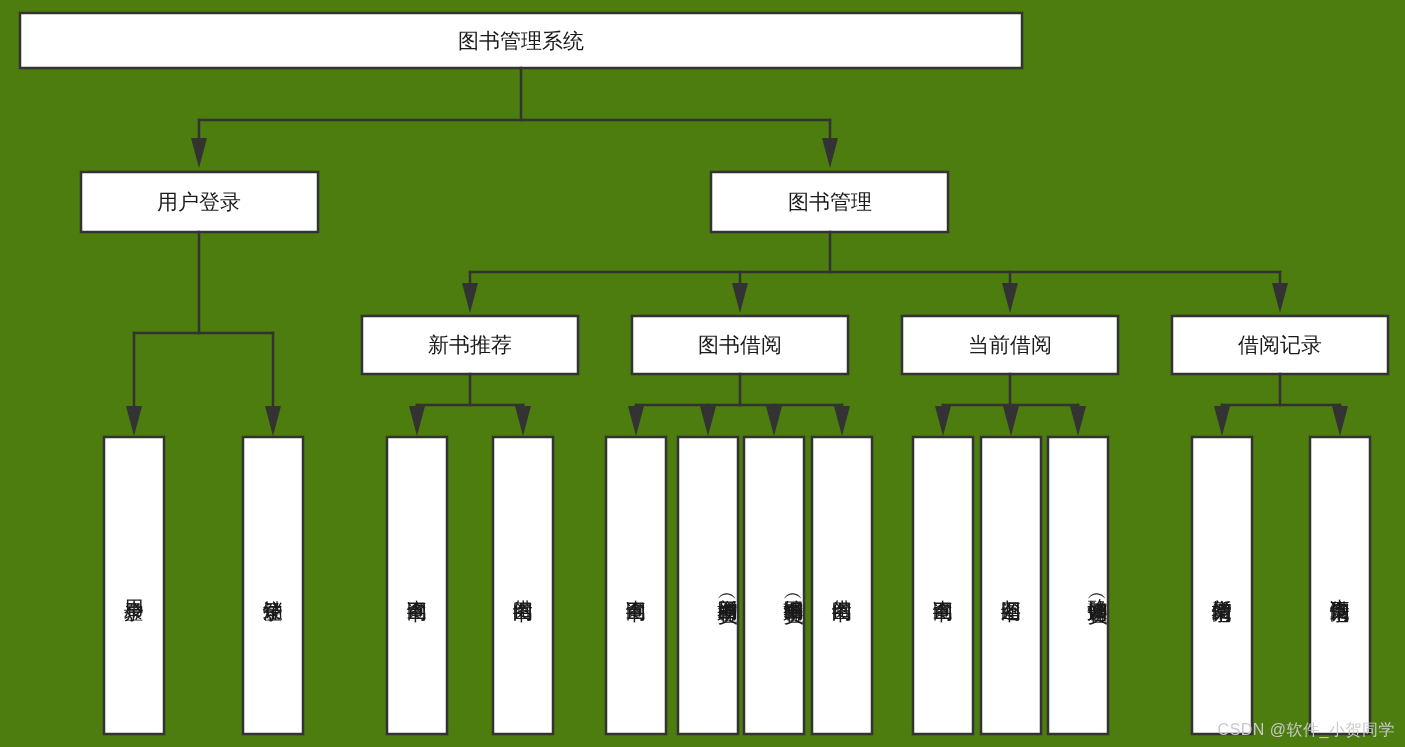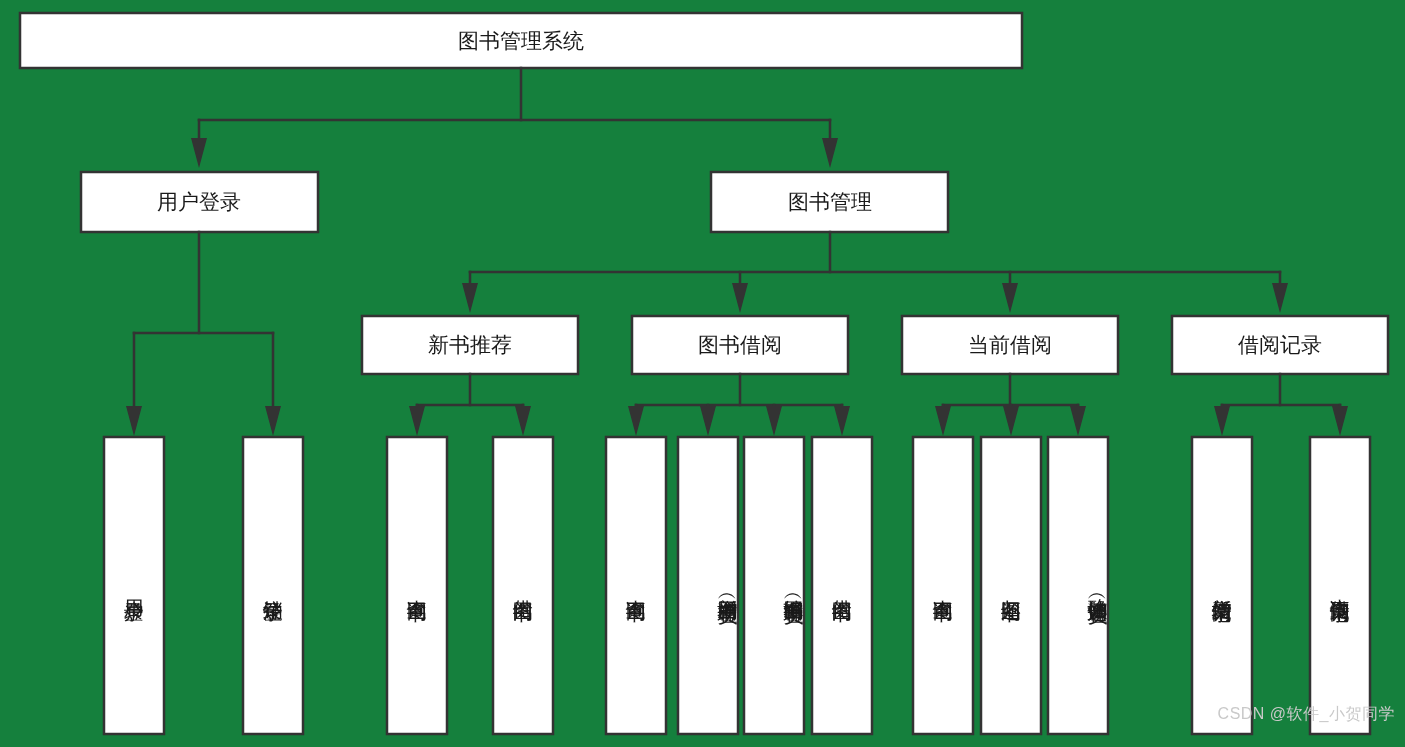--- a/index.html
+++ b/index.html
@@ -7,21 +7,21 @@
     padding: 0;
     background: #ffffff;
   }
   body {
     font-family: "Liberation Sans", "DejaVu Sans", sans-serif;
   }
   #diagram-root {
     position: relative;
     width: 1405px;
     height: 747px;
-    background: #15803d;
+    background: #4d7c0f;
     overflow: hidden;
   }
   svg.diagram-canvas {
     position: absolute;
     left: 0;
     top: 0;
     width: 1405px;
     height: 747px;
     display: block;
   }
@@ -59,21 +59,21 @@
     display: flex;
     align-items: center;
     justify-content: center;
     text-align: center;
     pointer-events: none;
     white-space: nowrap;
   }
   .watermark {
     position: absolute;
     right: 10px;
-    bottom: 22px;
+    bottom: 6px;
     font-family: "Liberation Sans", "DejaVu Sans", sans-serif;
     font-size: 16px;
     color: #c9c9c9;
     letter-spacing: 0.5px;
     user-select: none;
     margin-top: 16px;
   }
 </style>
 </head>
 <body>

